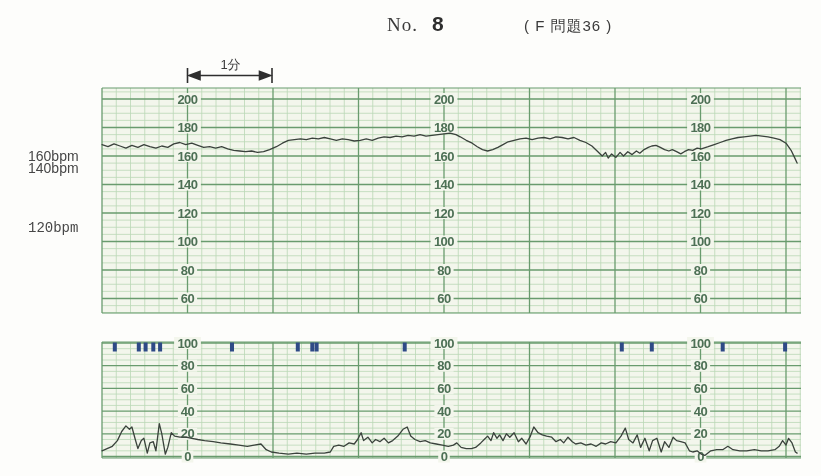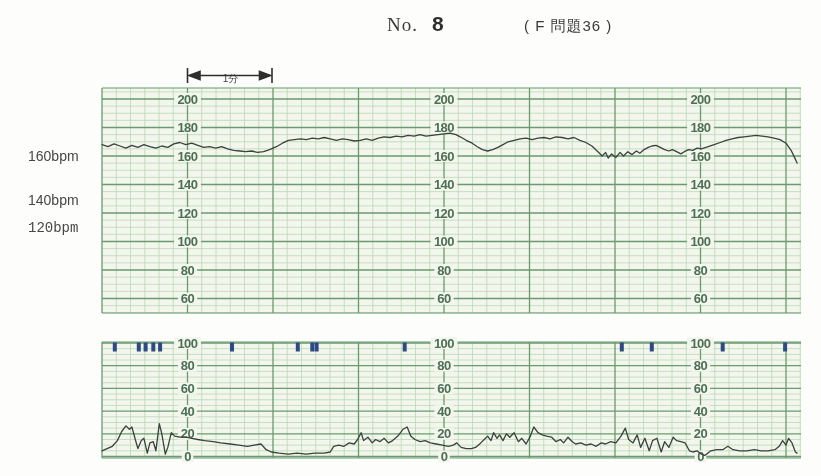--- a/index.html
+++ b/index.html
@@ -13,27 +13,27 @@
     font-size:19px;color:#3a3a3a;letter-spacing:1px;
   }
   .no-value{
     position:absolute;left:428px;top:2px;font-size:21px;font-weight:bold;color:#2e2e2e;
   }
   .subtitle{
     position:absolute;left:520px;top:7px;font-size:15px;color:#3a3a3a;letter-spacing:1px;
   }
   .min-label{
     position:absolute;left:188px;top:56px;width:85px;text-align:center;
-    font-size:10px;color:#3c3c3c;margin-top:16px;
+    font-size:13px;color:#3c3c3c;
   }
   .side-label{
     position:absolute;left:28px;width:70px;text-align:left;
     font-size:14px;color:#474747;
   }
-  #lbl-160{top:148px;} #lbl-140{top:192px;} #lbl-120{top:220px;font-family:Liberation Mono, monospace;}
+  #lbl-160{top:148px;} #lbl-140{top:160px;} #lbl-120{top:220px;font-family:Liberation Mono, monospace;}
   svg{position:absolute;top:0;left:0;}
 </style>
 </head>
 <body>
 
 <div class="screen">
 
   <div class="hdr">
     <span class="no-label">No.</span>
     <span class="no-value">8</span>

